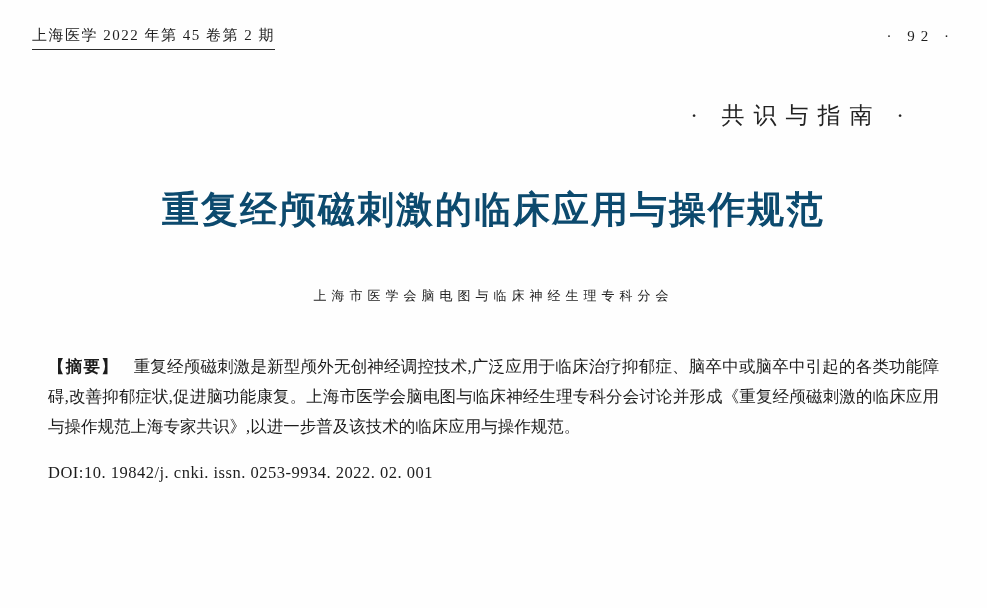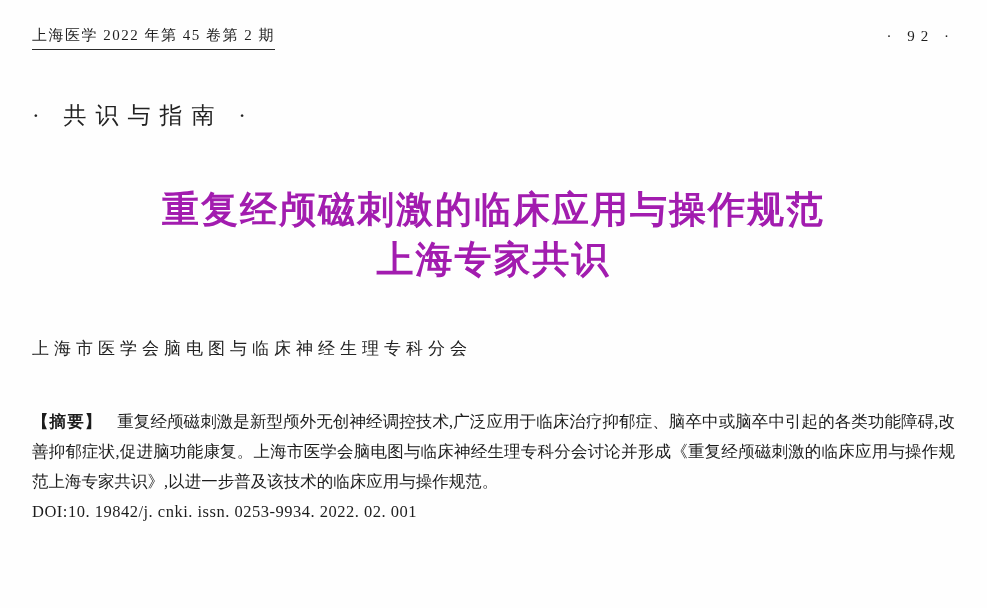--- a/index.html
+++ b/index.html
@@ -30,55 +30,56 @@
     display: inline-block;
     border-bottom: 1.5px solid #2a2a2a;
     padding-bottom: 4px;
   }
   .page-number {
     letter-spacing: 6px;
     padding-top: 2px;
   }
   
   .section-label {
+    text-align: right;
     margin-top: 50px;
     padding-right: 42px;
     font-size: 23px;
     letter-spacing: 9px;
     color: #222;
   }
   
   .article-title {
     margin: 54px 0 0 0;
     text-align: center;
     font-family: "Liberation Sans", "DejaVu Sans", sans-serif;
     font-weight: bold;
     font-size: 37px;
     line-height: 50px;
     letter-spacing: 2px;
-    color: #a21caf;
+    color: #0c4a6e;
   }
   
   .author-line {
     margin-top: 52px;
-    text-align: left;
-    font-size: 17px;
+    text-align: center;
+    font-size: 13px;
     letter-spacing: 5px;
     color: #222;
   }
   
   .meta-block {
     margin-top: 46px;
     font-size: 16.5px;
     line-height: 30px;
     text-align: justify;
     color: #1c1c1c;
   }
   .meta-block p {
-    margin: 0;
+    margin: 16px;
   }
   .bracket-label {
     font-family: "Liberation Sans", "DejaVu Sans", sans-serif;
     font-weight: bold;
     margin-right: 0.9em;
     letter-spacing: 1px;
   }
   .doi-line {
     letter-spacing: 0.5px;
     text-align: left;
@@ -91,21 +92,20 @@
 
   <div class="header-row">
     <span class="journal-info">上海医学 2022 年第 45 卷第 2 期</span>
     <span class="page-number">· 92 ·</span>
   </div>
 
   <div class="section-label">· 共识与指南 ·</div>
 
   <h1 class="article-title">
     <span>重复经颅磁刺激的临床应用与操作规范</span><br>
-    <span>上海专家共识</span>
   </h1>
 
   <div class="author-line">上海市医学会脑电图与临床神经生理专科分会</div>
 
   <div class="meta-block">
     <p>
       <span class="bracket-label">【摘要】</span><span>重复经颅磁刺激是新型颅外无创神经调控技术,广泛应用于临床治疗抑郁症、脑卒中或脑卒中引起的各类功能障碍,改善抑郁症状,促进脑功能康复。上海市医学会脑电图与临床神经生理专科分会讨论并形成《重复经颅磁刺激的临床应用与操作规范上海专家共识》,以进一步普及该技术的临床应用与操作规范。</span>
     </p>
     <p class="doi-line">DOI:10. 19842/j. cnki. issn. 0253-9934. 2022. 02. 001</p>
   </div>

